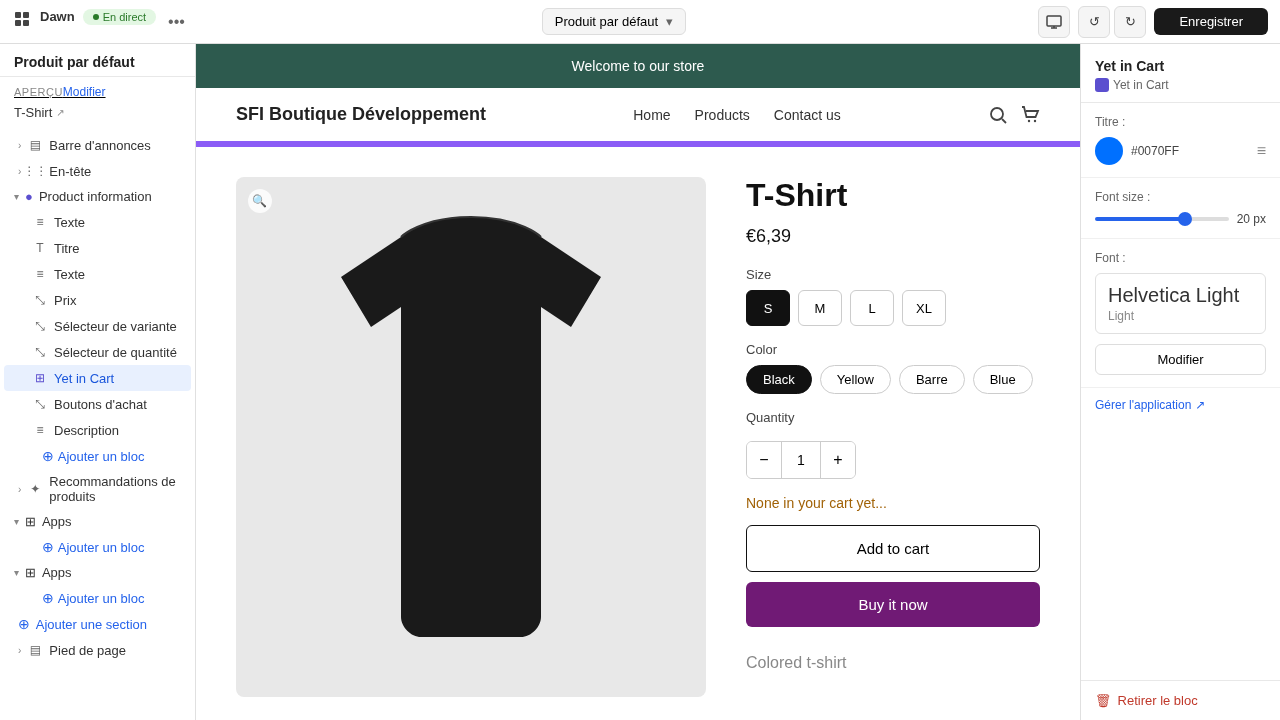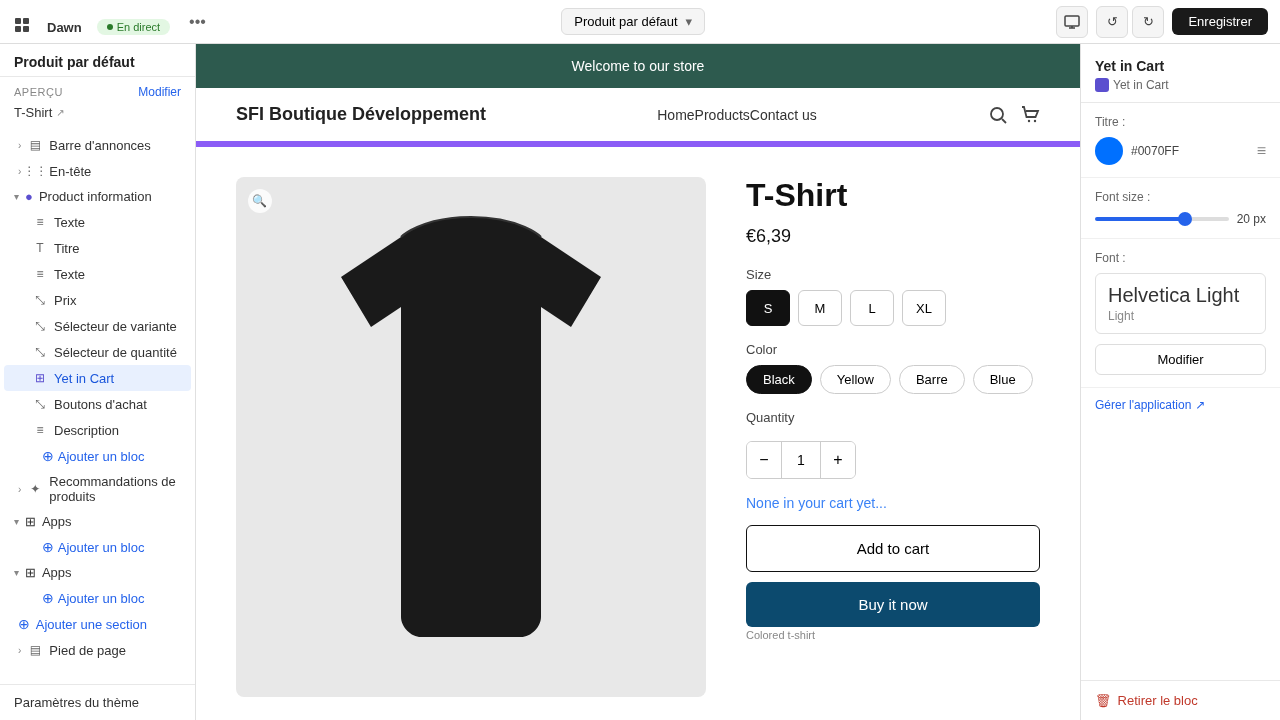--- a/index.html
+++ b/index.html
@@ -1,41 +1,41 @@
 <!DOCTYPE html>
 <html><head>
   <meta charset="utf-8">
   <style>
     * { box-sizing: border-box; margin: 0; padding: 0; }
     body { font-family: -apple-system, BlinkMacSystemFont, 'Segoe UI', sans-serif; font-size: 13px; background: #f0f0f0; display: flex; flex-direction: column; height: 720px; overflow: hidden; }
 
     
     .top-bar { display: flex; align-items: center; background: #fff; border-bottom: 1px solid #ddd; height: 44px; padding: 0 12px; gap: 8px; flex-shrink: 0; }
-    .top-bar-left { display: flex; align-items: flex-end; gap: 15px; }
+    .top-bar-left { display: flex; align-items: flex-start; gap: 8px; }
     .grid-icon { width: 20px; height: 20px; display: flex; align-items: center; justify-content: center; cursor: pointer; color: #444; }
     .store-name { font-weight: 600; font-size: 13px; color: #333; }
     .status-badge { background: #e3f7e3; color: #2a7a2a; border-radius: 12px; padding: 2px 10px; font-size: 11px; font-weight: 500; display: flex; align-items: center; gap: 4px; }
     .status-dot { width: 6px; height: 6px; background: #2a7a2a; border-radius: 50%; }
     .dots-btn { color: #666; font-size: 16px; cursor: pointer; padding: 4px; }
     .top-bar-center { flex: 1; display: flex; justify-content: center; }
     .theme-selector { display: flex; align-items: center; background: #f5f5f5; border: 1px solid #ddd; border-radius: 6px; padding: 5px 12px; gap: 8px; cursor: pointer; font-size: 13px; }
     .theme-selector-arrow { color: #666; }
     .top-bar-right { display: flex; align-items: center; gap: 8px; }
     .icon-btn { width: 32px; height: 32px; display: flex; align-items: center; justify-content: center; cursor: pointer; color: #444; background: #f5f5f5; border: 1px solid #ddd; border-radius: 6px; }
     .undo-redo { display: flex; gap: 4px; }
-    .save-btn { background: #1a1a1a; color: #fff; border: none; border-radius: 6px; padding: 6px 16px; font-size: 13px; cursor: pointer; font-weight: 500; }
+    .save-btn { background: #1a1a1a; color: #fff; border: none; border-radius: 6px; padding: 6px 25px; font-size: 13px; cursor: pointer; font-weight: 500; }
 
     
     .main { display: flex; flex: 1; overflow: hidden; }
 
     
     .left-sidebar { width: 196px; background: #fff; border-right: 1px solid #e0e0e0; display: flex; flex-direction: column; overflow: hidden; flex-shrink: 0; }
     .sidebar-header { padding: 10px 14px 6px; border-bottom: 1px solid #e8e8e8; }
     .sidebar-title { font-weight: 600; font-size: 14px; color: #222; }
-    .apercu-row { display: flex; justify-content: space-between; align-items: center; padding: 8px 14px 4px; }
+    .apercu-row { display: flex; justify-content: flex-start; align-items: center; padding: 8px 14px 4px; text-decoration: underline; }
     .apercu-label { font-size: 11px; color: #888; text-transform: uppercase; letter-spacing: 0.5px; }
     .modifier-link { font-size: 12px; color: #2563eb; cursor: pointer; }
     .tshirt-row { padding: 2px 14px 8px; display: flex; align-items: center; gap: 4px; font-size: 13px; color: #333; }
     .ext-icon { font-size: 10px; color: #888; }
     .sidebar-content { flex: 1; overflow-y: auto; padding: 4px 0; }
     .sidebar-item { display: flex; align-items: center; padding: 5px 14px; gap: 6px; cursor: pointer; font-size: 13px; color: #333; border-radius: 4px; margin: 0 4px; }
     .sidebar-item.active { background: #e8f0fe; color: #1a56db; }
     .sidebar-item.indent { padding-left: 28px; }
     .sidebar-item .icon { width: 16px; height: 16px; display: flex; align-items: center; justify-content: center; color: #666; font-size: 12px; flex-shrink: 0; }
     .sidebar-section-header { display: flex; align-items: center; padding: 5px 14px; gap: 6px; cursor: pointer; font-size: 13px; color: #333; font-weight: 500; }
@@ -46,21 +46,21 @@
     .settings-link { font-size: 13px; color: #333; cursor: pointer; }
 
     
     .preview-area { flex: 1; overflow: hidden; display: flex; flex-direction: column; background: #e8e8e8; }
     .preview-iframe { flex: 1; overflow-y: auto; background: #fff; }
 
     
     .store-banner { background: #2d5a4e; color: #fff; text-align: center; padding: 14px; font-size: 14px; }
     .store-nav { display: flex; align-items: center; justify-content: space-between; padding: 16px 40px; border-bottom: 6px solid #8b5cf6; }
     .store-logo { font-size: 18px; font-weight: 600; color: #222; }
-    .store-nav-links { display: flex; }
+    .store-nav-links { display: flex; gap: 24px; }
     .store-nav-link { font-size: 14px; color: #333; text-decoration: none; cursor: pointer; }
     .store-nav-icons { display: flex; gap: 12px; align-items: center; }
     .nav-icon { width: 20px; height: 20px; cursor: pointer; color: #444; }
     .product-section { display: flex; gap: 40px; padding: 30px 40px; }
     .product-image-container { width: 470px; min-width: 470px; background: #e8e8e8; border-radius: 8px; height: 520px; display: flex; align-items: center; justify-content: center; position: relative; overflow: hidden; }
     .zoom-icon { position: absolute; top: 12px; left: 12px; width: 24px; height: 24px; background: rgba(255,255,255,0.8); border-radius: 50%; display: flex; align-items: center; justify-content: center; cursor: pointer; font-size: 12px; }
     .product-tshirt-svg { width: 380px; }
     .product-details { flex: 1; }
     .product-brand { font-size: 12px; color: #888; margin-bottom: 6px; }
     .product-title { font-size: 32px; font-weight: 600; color: #111; margin-bottom: 12px; }
@@ -69,24 +69,24 @@
     .size-options { display: flex; gap: 8px; margin-bottom: 16px; flex-wrap: wrap; }
     .size-btn { width: 44px; height: 36px; border: 1px solid #ccc; border-radius: 6px; background: #fff; cursor: pointer; font-size: 13px; display: flex; align-items: center; justify-content: center; }
     .size-btn.active { background: #111; color: #fff; border-color: #111; }
     .color-options { display: flex; gap: 8px; margin-bottom: 16px; flex-wrap: wrap; }
     .color-btn { padding: 6px 16px; border: 1px solid #ccc; border-radius: 20px; background: #fff; cursor: pointer; font-size: 13px; }
     .color-btn.active { background: #111; color: #fff; border-color: #111; }
     .quantity-label { font-size: 13px; color: #444; margin-bottom: 16px; font-weight: 500; }
     .quantity-control { display: flex; align-items: center; border: 1px solid #ccc; border-radius: 6px; overflow: hidden; width: 110px; margin-bottom: 16px; }
     .qty-btn { width: 34px; height: 36px; background: #fff; border: none; cursor: pointer; font-size: 16px; display: flex; align-items: center; justify-content: center; }
     .qty-val { flex: 1; text-align: center; font-size: 14px; border: none; border-left: 1px solid #ccc; border-right: 1px solid #ccc; height: 36px; line-height: 36px; }
-    .none-in-cart { color: #3b82f6; font-size: 14px; margin-bottom: 14px; cursor: pointer; }
+    .none-in-cart { color: #a16207; font-size: 14px; margin-bottom: 14px; cursor: pointer; }
     .add-to-cart-btn { width: 100%; padding: 14px; border: 1px solid #111; background: #fff; border-radius: 6px; font-size: 15px; cursor: pointer; margin-bottom: 10px; font-weight: 500; }
-    .buy-now-btn { width: 100%; padding: 14px; border: none; background: #0c4a6e; color: #fff; border-radius: 6px; font-size: 15px; cursor: pointer; font-weight: 500; }
-    .colored-tshirt-text { font-size: 11px; color: #888; margin-top: 2px; }
+    .buy-now-btn { width: 100%; padding: 14px; border: none; background: #701a75; color: #fff; border-radius: 6px; font-size: 15px; cursor: pointer; font-weight: 500; }
+    .colored-tshirt-text { font-size: 16px; color: #888; margin-top: 27px; }
 
     
     .right-sidebar { width: 200px; background: #fff; border-left: 1px solid #e0e0e0; display: flex; flex-direction: column; overflow-y: auto; flex-shrink: 0; }
     .right-header { padding: 14px 14px 10px; border-bottom: 1px solid #e8e8e8; }
     .right-title { font-size: 14px; font-weight: 600; color: #222; }
     .right-subtitle { display: flex; align-items: center; gap: 4px; font-size: 12px; color: #666; margin-top: 4px; }
     .right-section { padding: 12px 14px; border-bottom: 1px solid #f0f0f0; }
     .right-label { font-size: 12px; color: #666; margin-bottom: 8px; }
     .color-display { display: flex; align-items: center; gap: 8px; }
     .color-swatch { width: 28px; height: 28px; border-radius: 50%; background: #0070FF; flex-shrink: 0; }
@@ -260,23 +260,20 @@
         <span>Ajouter une section</span>
       </div>
 
       <div class="sidebar-item">
         <span class="chevron">›</span>
         <span class="icon">▤</span>
         <span>Pied de page</span>
       </div>
     </div>
 
-    <div class="sidebar-footer">
-      <span class="settings-link">Paramètres du thème</span>
-    </div>
   </div>
 
   <div class="preview-area">
     <div class="preview-iframe">
 
       <div class="store-banner">
         <span>Welcome to our store</span>
       </div>
 
       <div class="store-nav">

